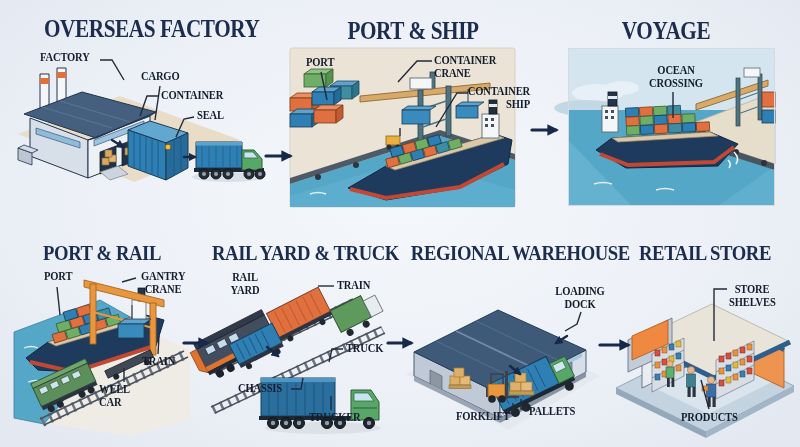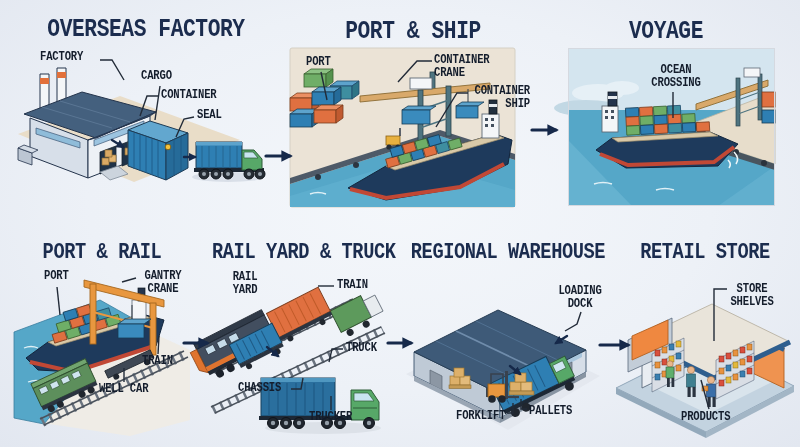--- a/index.html
+++ b/index.html
@@ -1,19 +1,19 @@
 <!DOCTYPE html>
 <html><head>
 <meta charset="utf-8">
 <style>
   html,body{margin:0;padding:0;}
   .canvas{
     position:relative;width:800px;height:447px;overflow:hidden;
     background:radial-gradient(ellipse at 50% 45%, #f4f7fb 0%, #edf1f7 55%, #e2e7f0 100%);
-    font-family:Liberation Mono, monospace;
+    font-family:Liberation Serif, serif;
   }
   .title{
     position:absolute;color:#1b2c4e;font-weight:bold;text-align:center;
     letter-spacing:-0.5px;transform:scaleX(.85);transform-origin:center top;
     white-space:nowrap;z-index:6;
   }
   .t-top{font-size:25px;}
   .t-bot{font-size:22px;}
   .lbl{
     position:absolute;color:#141d2c;font-weight:bold;font-size:12px;line-height:1.08;

